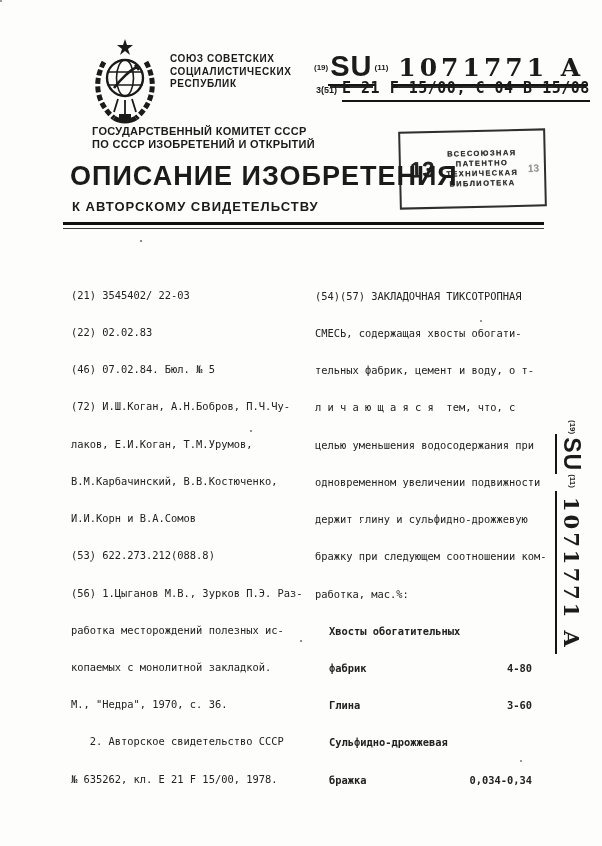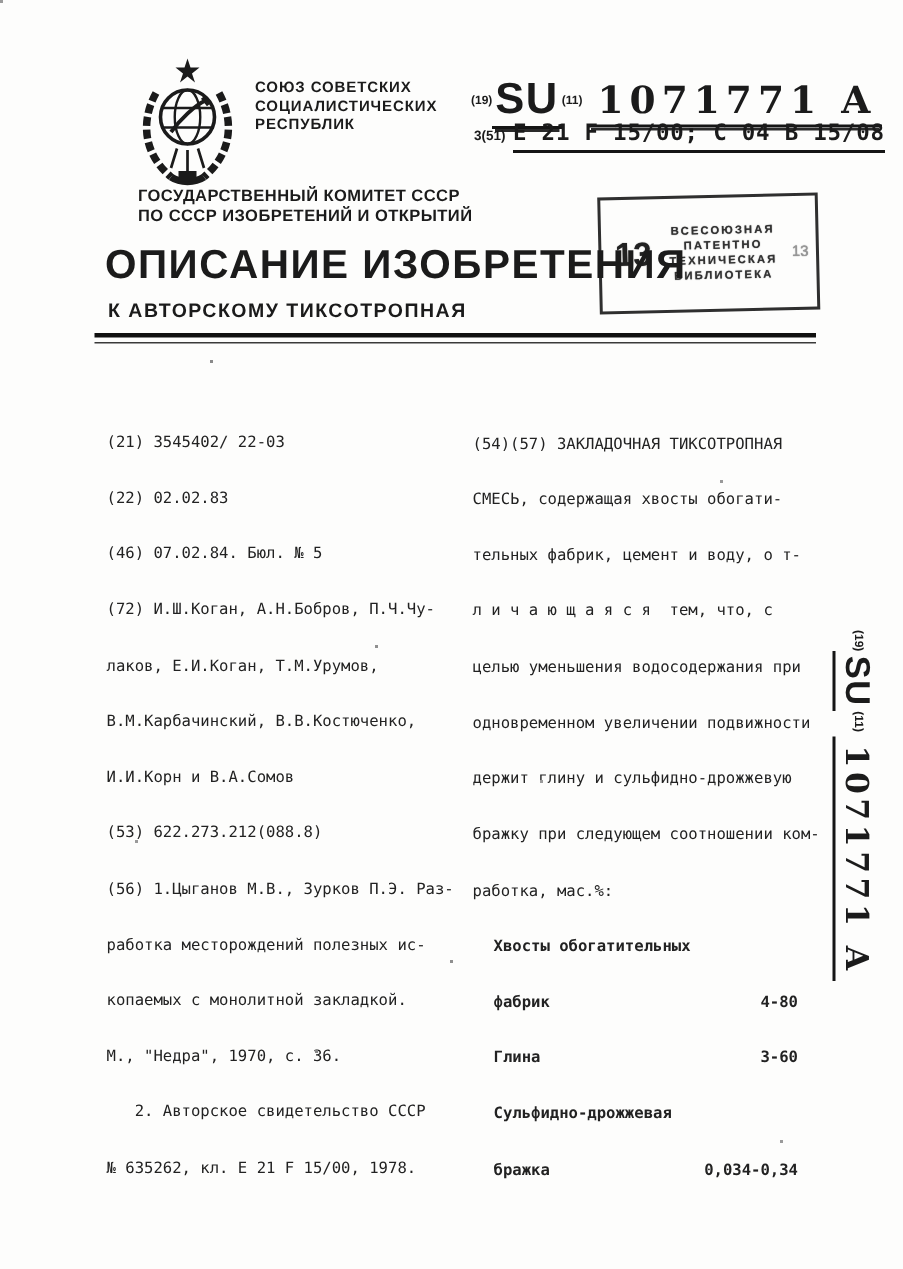--- a/index.html
+++ b/index.html
@@ -102,21 +102,21 @@
     <span class="stamp-text">
       <span>ВСЕСОЮЗНАЯ</span><br>
       <span>ПАТЕНТНО</span><br>
       <span>ТЕХНИЧЕСКАЯ</span><br>
       <span>БИБЛИОТЕКА</span>
     </span>
     <span class="stamp-side">13</span>
   </div>
 
   <div class="abs title">ОПИСАНИЕ ИЗОБРЕТЕНИЯ</div>
-  <div class="abs subtitle">К АВТОРСКОМУ ТИКСОТРОПНАЯ</div>
+  <div class="abs subtitle">К АВТОРСКОМУ СВИДЕТЕЛЬСТВУ</div>
   <div class="abs rule"></div>
 
   <div class="abs col col-left">
     <div>(21) 3545402/ 22-03</div>
     <div>(22) 02.02.83</div>
     <div>(46) 07.02.84. Бюл. № 5</div>
     <div>(72) И.Ш.Коган, А.Н.Бобров, П.Ч.Чу-</div>
     <div>лаков, Е.И.Коган, Т.М.Урумов,</div>
     <div>В.М.Карбачинский, В.В.Костюченко,</div>
     <div>И.И.Корн и В.А.Сомов</div>

